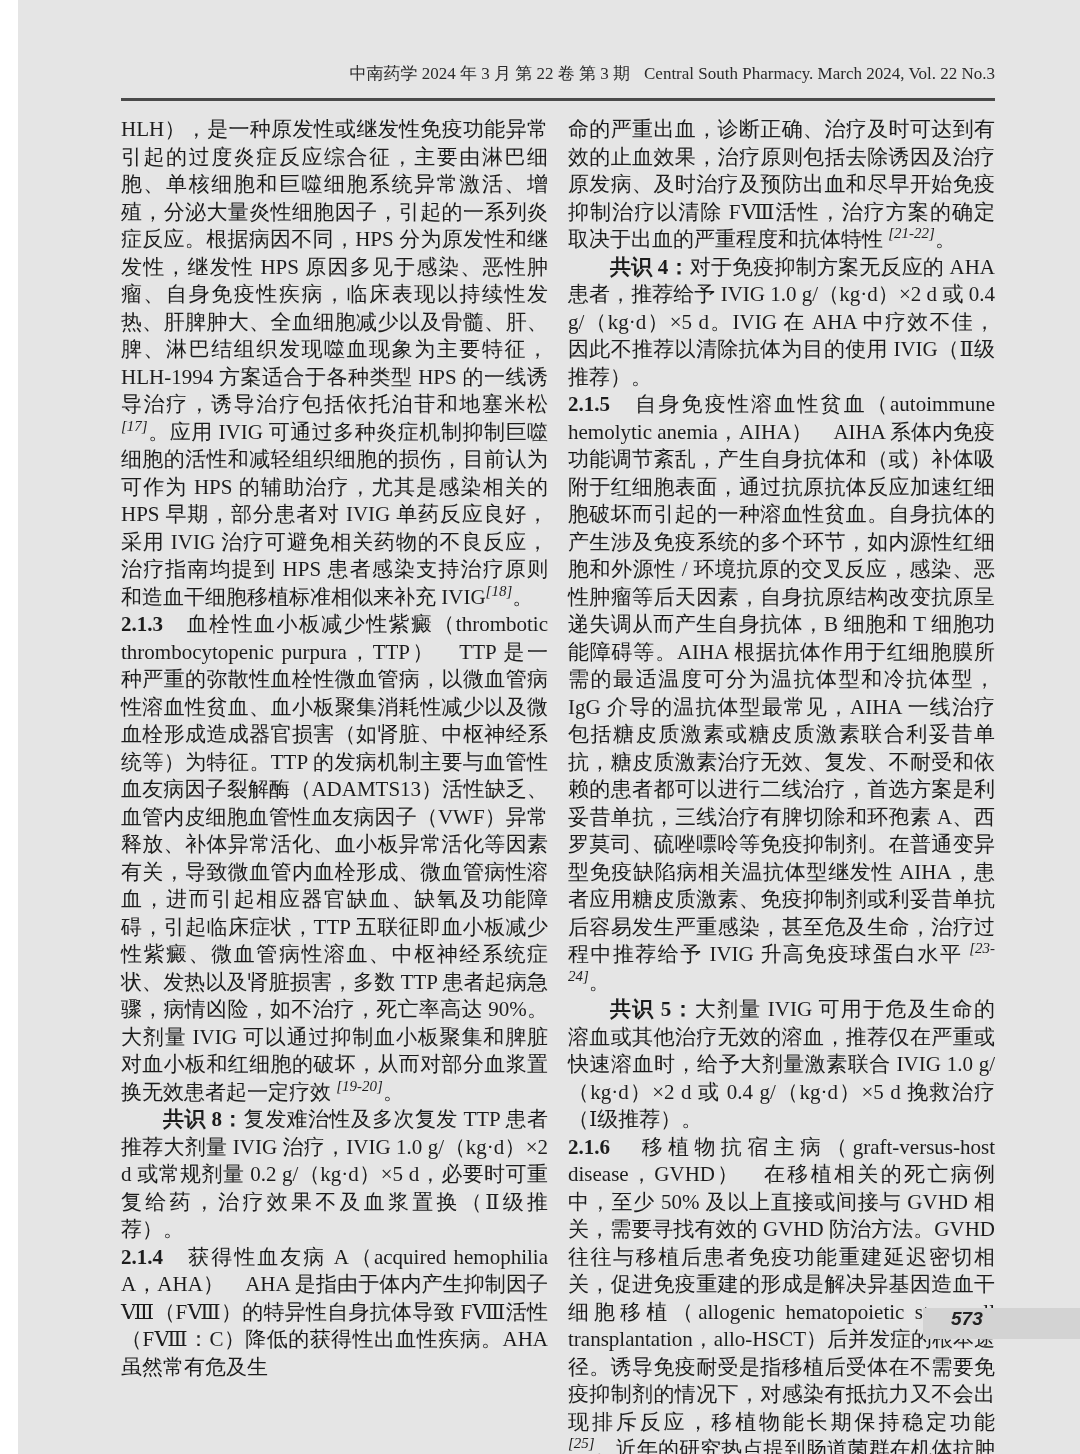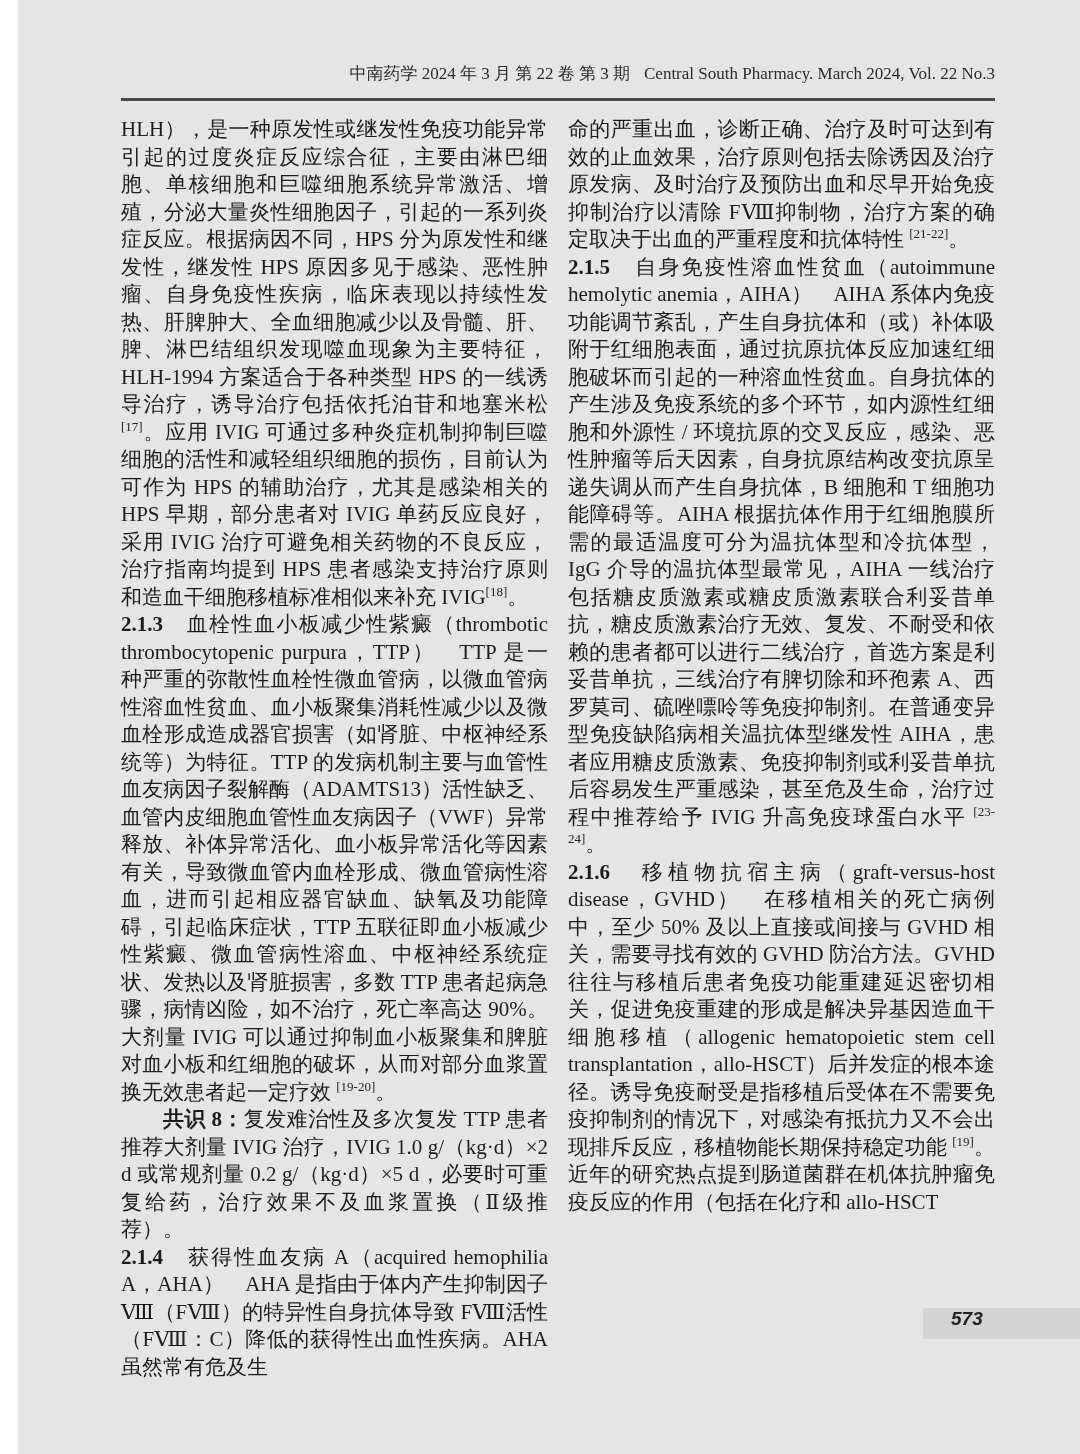--- a/index.html
+++ b/index.html
@@ -52,23 +52,24 @@
     letter-spacing: 0;
     color: #1c1c1c;
   }
   .column p {
     margin: 0;
     padding: 0;
   }
   .column p.indent { text-indent: 2em; }
   .column b { font-weight: bold; }
   .column sup {
-    font-size: 13px;
+    font-size: 15px;
     line-height: 0;
     vertical-align: super;
+    font-style: italic;
   }
   .page-number-box {
     position: absolute;
     top: 1308px;
     left: 905px;
     width: 175px;
     height: 31px;
     background: #d3d3d3;
     display: flex;
   }
@@ -93,23 +94,25 @@
   <div class="header-rule"></div>
 
   <div class="content">
     <div class="column">
         <p><span>HLH），是一种原发性或继发性免疫功能异常引起的过度炎症反应综合征，主要由淋巴细胞、单核细胞和巨噬细胞系统异常激活、增殖，分泌大量炎性细胞因子，引起的一系列炎症反应。根据病因不同，HPS 分为原发性和继发性，继发性 HPS 原因多见于感染、恶性肿瘤、自身免疫性疾病，临床表现以持续性发热、肝脾肿大、全血细胞减少以及骨髓、肝、脾、淋巴结组织发现噬血现象为主要特征，HLH-1994 方案适合于各种类型 HPS 的一线诱导治疗，诱导治疗包括依托泊苷和地塞米松 </span><sup>[17]</sup><span>。应用 IVIG 可通过多种炎症机制抑制巨噬细胞的活性和减轻组织细胞的损伤，目前认为可作为 HPS 的辅助治疗，尤其是感染相关的 HPS 早期，部分患者对 IVIG 单药反应良好，采用 IVIG 治疗可避免相关药物的不良反应，治疗指南均提到 HPS 患者感染支持治疗原则和造血干细胞移植标准相似来补充 IVIG</span><sup>[18]</sup><span>。</span></p>
         <p><b>2.1.3</b><span>　血栓性血小板减少性紫癜（thrombotic thrombocytopenic purpura，TTP）　TTP 是一种严重的弥散性血栓性微血管病，以微血管病性溶血性贫血、血小板聚集消耗性减少以及微血栓形成造成器官损害（如肾脏、中枢神经系统等）为特征。TTP 的发病机制主要与血管性血友病因子裂解酶（ADAMTS13）活性缺乏、血管内皮细胞血管性血友病因子（VWF）异常释放、补体异常活化、血小板异常活化等因素有关，导致微血管内血栓形成、微血管病性溶血，进而引起相应器官缺血、缺氧及功能障碍，引起临床症状，TTP 五联征即血小板减少性紫癜、微血管病性溶血、中枢神经系统症状、发热以及肾脏损害，多数 TTP 患者起病急骤，病情凶险，如不治疗，死亡率高达 90%。大剂量 IVIG 可以通过抑制血小板聚集和脾脏对血小板和红细胞的破坏，从而对部分血浆置换无效患者起一定疗效 </span><sup>[19-20]</sup><span>。</span></p>
         <p class="indent"><b>共识 8：</b><span>复发难治性及多次复发 TTP 患者推荐大剂量 IVIG 治疗，IVIG 1.0 g/（kg·d）×2 d 或常规剂量 0.2 g/（kg·d）×5 d，必要时可重复给药，治疗效果不及血浆置换（Ⅱ级推荐）。</span></p>
         <p><b>2.1.4</b><span>　获得性血友病 A（acquired hemophilia A，AHA）　AHA 是指由于体内产生抑制因子Ⅷ（FⅧ）的特异性自身抗体导致 FⅧ活性（FⅧ：C）降低的获得性出血性疾病。AHA 虽然常有危及生</span></p>
       </div>
     <div class="column">
-        <p><span>命的严重出血，诊断正确、治疗及时可达到有效的止血效果，治疗原则包括去除诱因及治疗原发病、及时治疗及预防出血和尽早开始免疫抑制治疗以清除 FⅧ抑制物，治疗方案的确定取决于出血的严重程度和抗体特性 </span><sup>[21-22]</sup><span>。</span></p>
+        <p><span>命的严重出血，诊断正确、治疗及时可达到有效的止血效果，治疗原则包括去除诱因及治疗原发病、及时治疗及预防出血和尽早开始免疫抑制治疗以清除 FⅧ活性，治疗方案的确定取决于出血的严重程度和抗体特性 </span><sup>[21-22]</sup><span>。</span></p>
+        <p class="indent"><b>共识 4：</b><span>对于免疫抑制方案无反应的 AHA 患者，推荐给予 IVIG 1.0 g/（kg·d）×2 d 或 0.4 g/（kg·d）×5 d。IVIG 在 AHA 中疗效不佳，因此不推荐以清除抗体为目的使用 IVIG（Ⅱ级推荐）。</span></p>
         <p><b>2.1.5</b><span>　自身免疫性溶血性贫血（autoimmune hemolytic anemia，AIHA）　AIHA 系体内免疫功能调节紊乱，产生自身抗体和（或）补体吸附于红细胞表面，通过抗原抗体反应加速红细胞破坏而引起的一种溶血性贫血。自身抗体的产生涉及免疫系统的多个环节，如内源性红细胞和外源性 / 环境抗原的交叉反应，感染、恶性肿瘤等后天因素，自身抗原结构改变抗原呈递失调从而产生自身抗体，B 细胞和 T 细胞功能障碍等。AIHA 根据抗体作用于红细胞膜所需的最适温度可分为温抗体型和冷抗体型，IgG 介导的温抗体型最常见，AIHA 一线治疗包括糖皮质激素或糖皮质激素联合利妥昔单抗，糖皮质激素治疗无效、复发、不耐受和依赖的患者都可以进行二线治疗，首选方案是利妥昔单抗，三线治疗有脾切除和环孢素 A、西罗莫司、硫唑嘌呤等免疫抑制剂。在普通变异型免疫缺陷病相关温抗体型继发性 AIHA，患者应用糖皮质激素、免疫抑制剂或利妥昔单抗后容易发生严重感染，甚至危及生命，治疗过程中推荐给予 IVIG 升高免疫球蛋白水平 </span><sup>[23-24]</sup><span>。</span></p>
-        <p><b>2.1.6</b><span>　移植物抗宿主病（graft-versus-host disease，GVHD）　在移植相关的死亡病例中，至少 50% 及以上直接或间接与 GVHD 相关，需要寻找有效的 GVHD 防治方法。GVHD 往往与移植后患者免疫功能重建延迟密切相关，促进免疫重建的形成是解决异基因造血干细胞移植（allogenic hematopoietic stem cell transplantation，allo-HSCT）后并发症的根本途径。诱导免疫耐受是指移植后受体在不需要免疫抑制剂的情况下，对感染有抵抗力又不会出现排斥反应，移植物能长期保持稳定功能 </span><sup>[19]</sup><span>。近年的研究热点提到肠道菌群在机体抗肿瘤免疫反应的作用（包括在化疗和 allo-HSCT</span></p>
+        <p class="indent"><b>共识 5：</b><span>大剂量 IVIG 可用于危及生命的溶血或其他治疗无效的溶血，推荐仅在严重或快速溶血时，给予大剂量激素联合 IVIG 1.0 g/（kg·d）×2 d 或 0.4 g/（kg·d）×5 d 挽救治疗（Ⅰ级推荐）。</span></p>
+        <p><b>2.1.6</b><span>　移植物抗宿主病（graft-versus-host disease，GVHD）　在移植相关的死亡病例中，至少 50% 及以上直接或间接与 GVHD 相关，需要寻找有效的 GVHD 防治方法。GVHD 往往与移植后患者免疫功能重建延迟密切相关，促进免疫重建的形成是解决异基因造血干细胞移植（allogenic hematopoietic stem cell transplantation，allo-HSCT）后并发症的根本途径。诱导免疫耐受是指移植后受体在不需要免疫抑制剂的情况下，对感染有抵抗力又不会出现排斥反应，移植物能长期保持稳定功能 </span><sup>[25]</sup><span>。近年的研究热点提到肠道菌群在机体抗肿瘤免疫反应的作用（包括在化疗和 allo-HSCT</span></p>
       </div>
   </div>
 
   <div class="page-number-box">
     <span class="num">573</span>
   </div>
 
 </div>
 
 </body></html>

